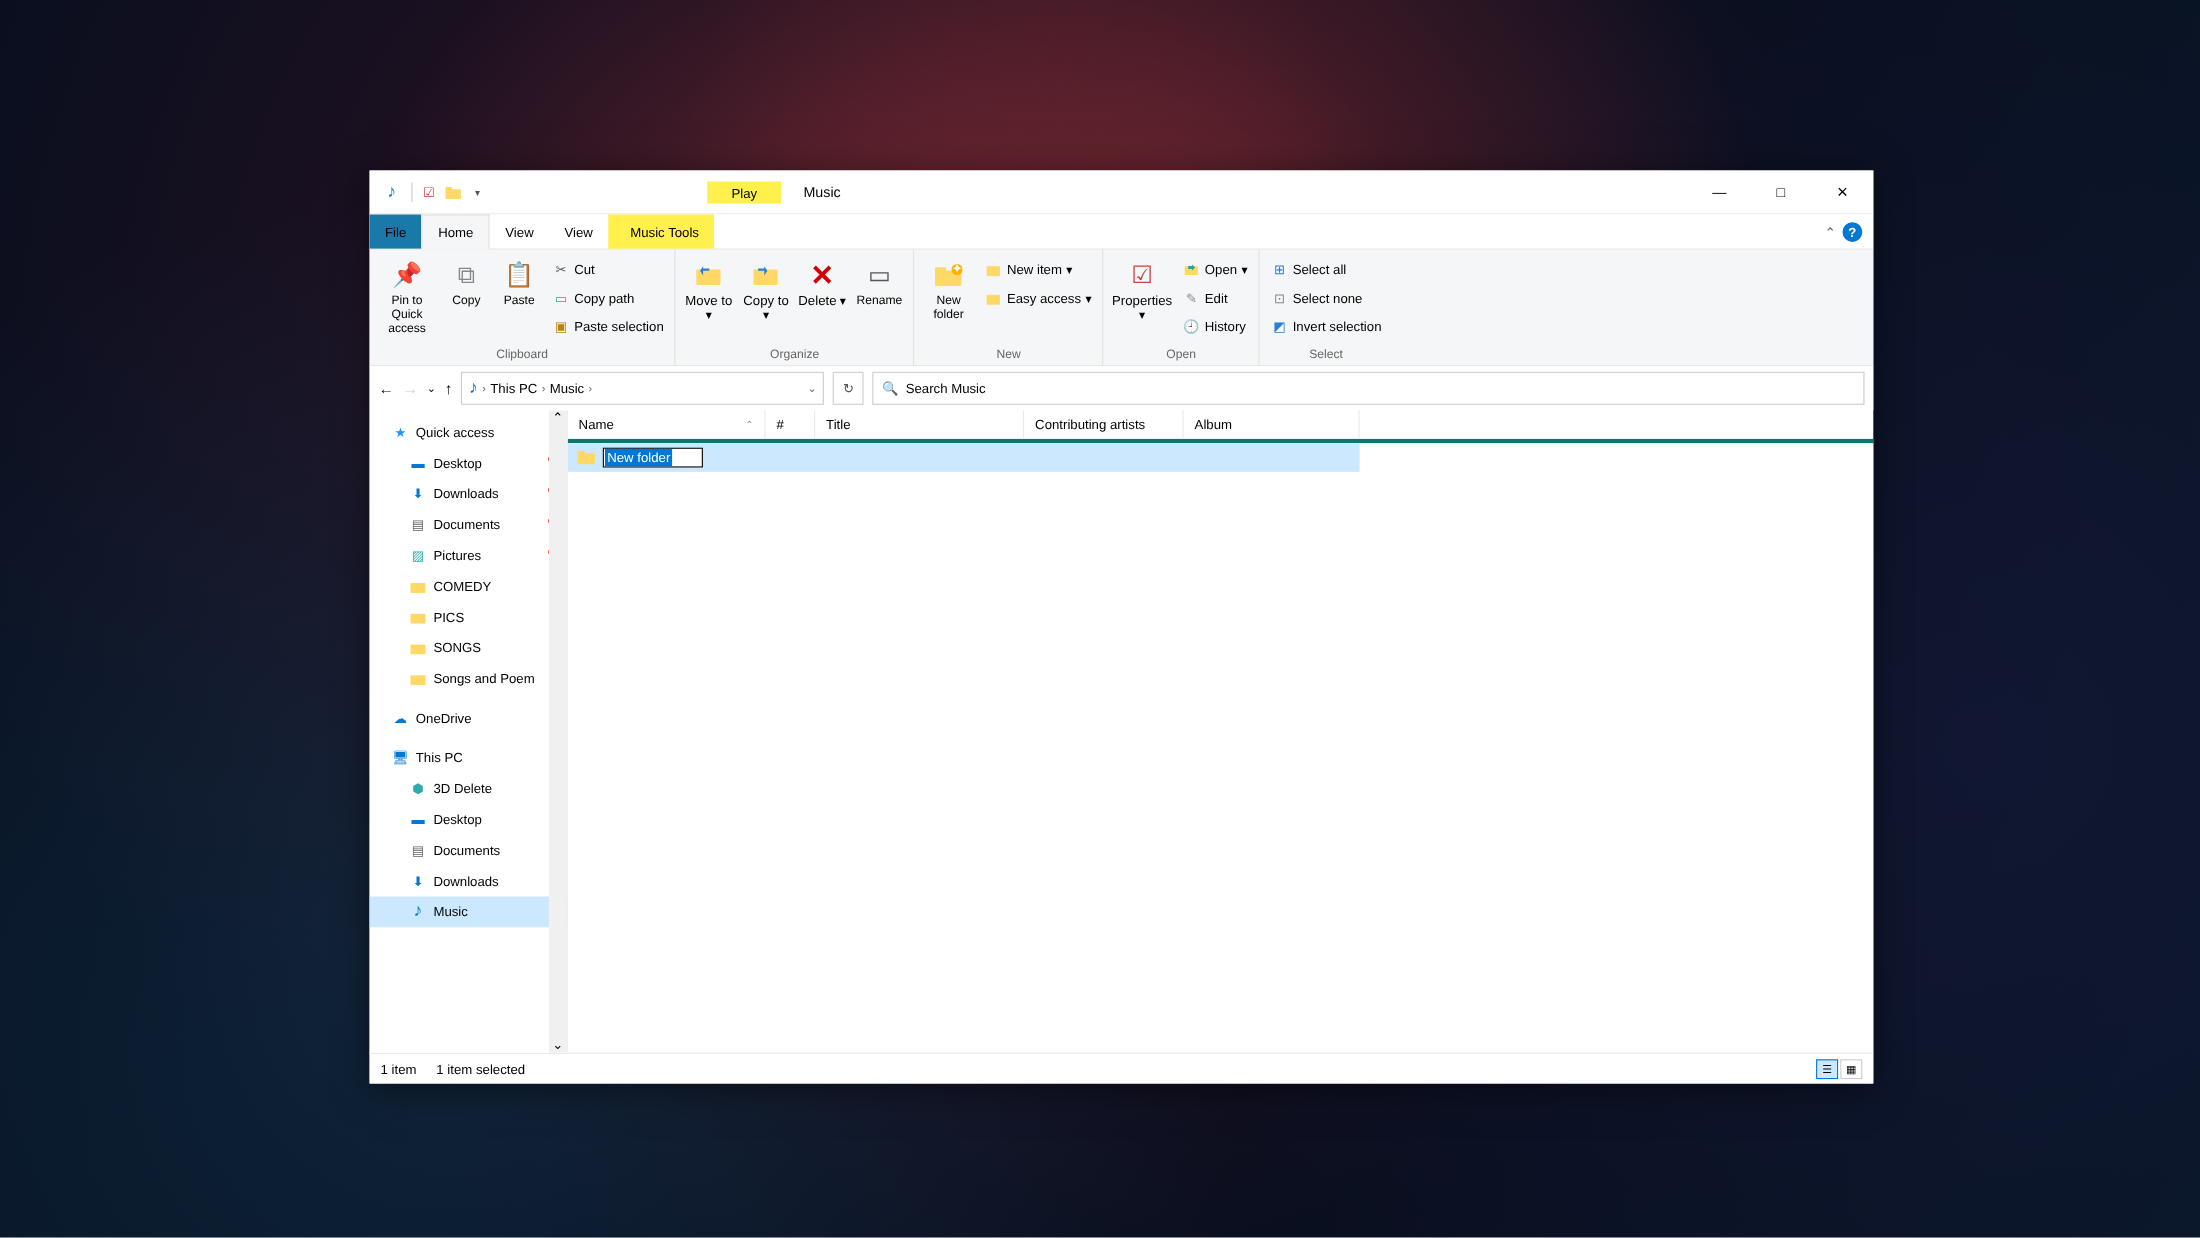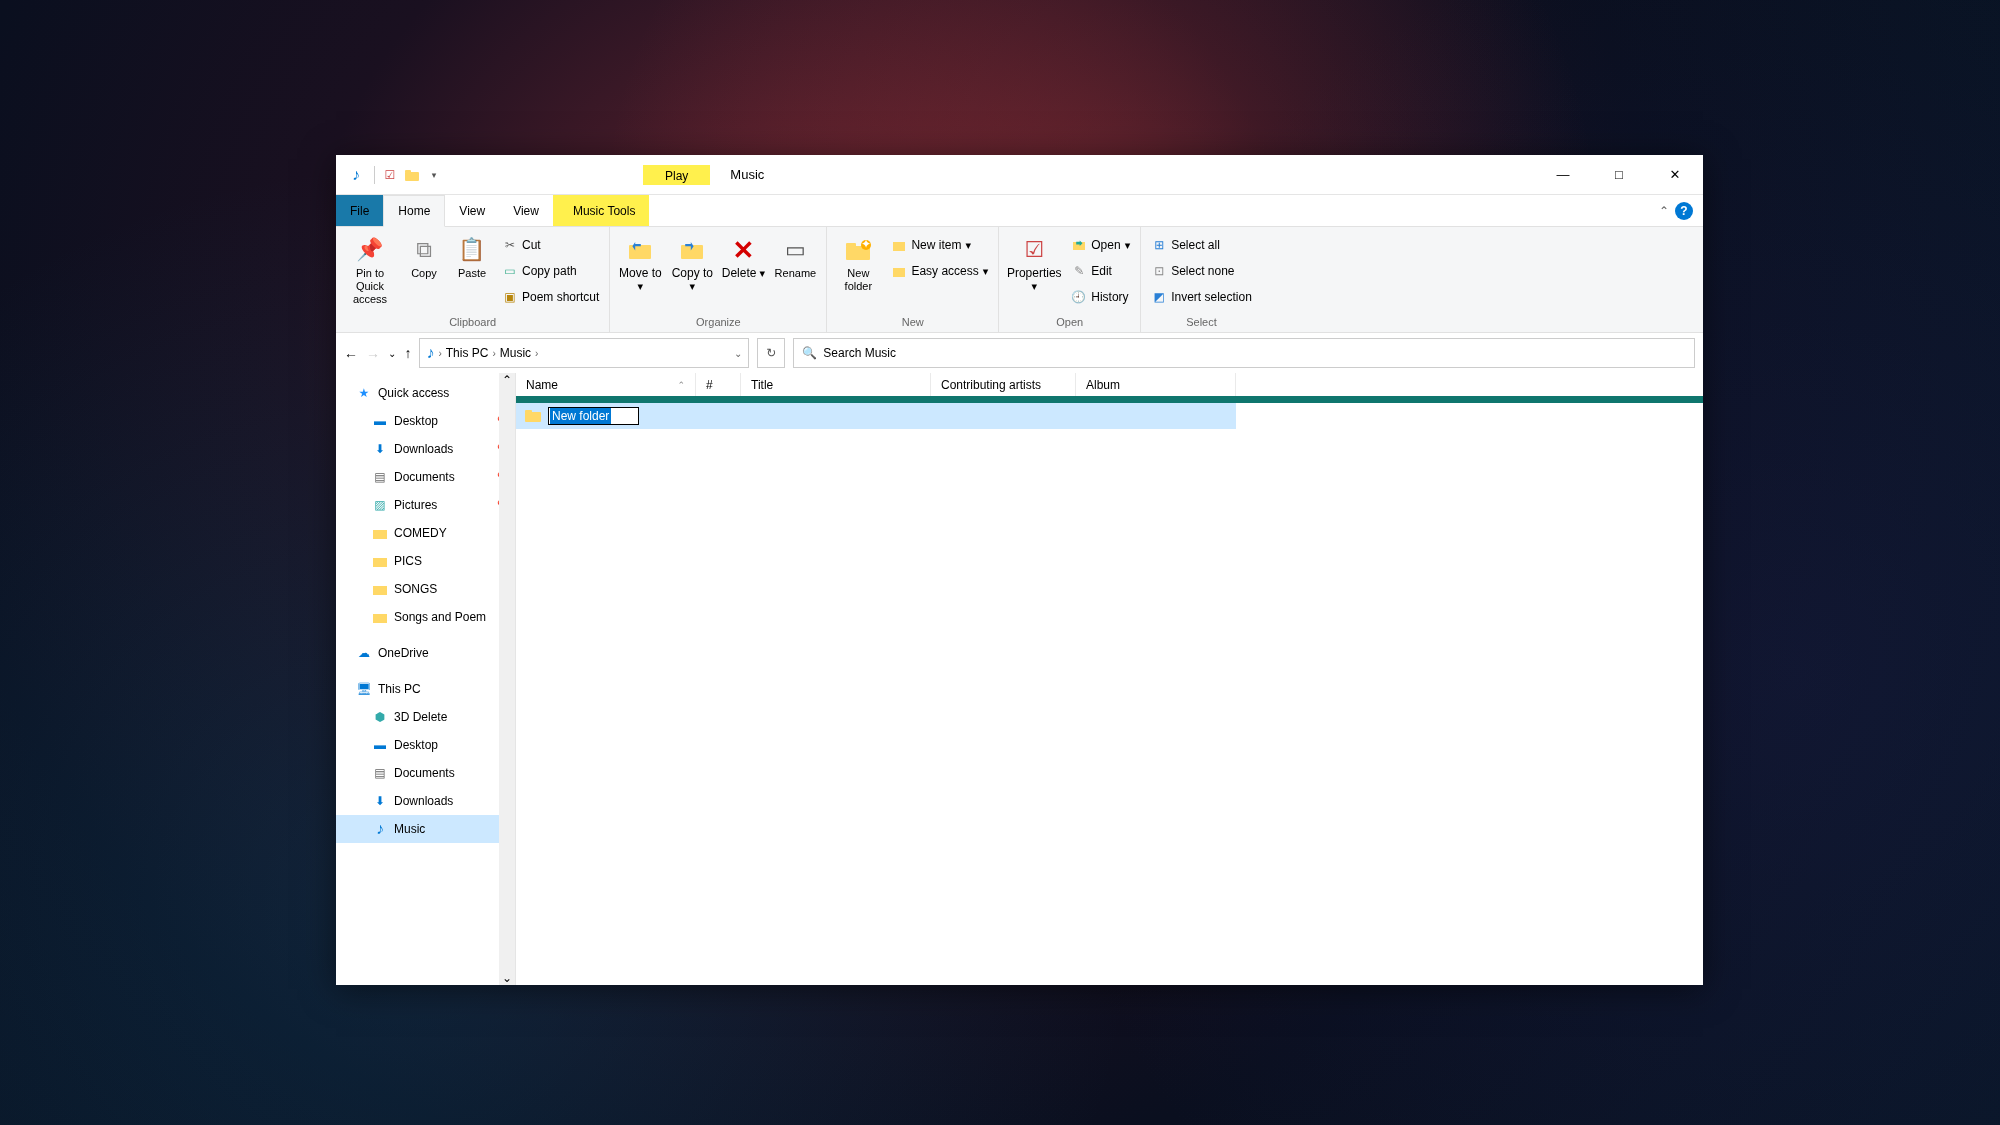--- a/index.html
+++ b/index.html
@@ -44,21 +44,21 @@
 .body{flex:1;display:flex;min-height:0;}
 .navpane{width:180px;border-right:1px solid #e5e5e5;overflow-y:auto;background:#fff;position:relative;}
 .navpane-inner{padding:6px 0;}
 .nav-item{display:flex;align-items:center;gap:6px;height:28px;padding-left:20px;font-size:12px;}
 .nav-item.child{padding-left:36px;}
 .nav-item.selected{background:#cce8ff;}
 .nav-item .pin{margin-left:auto;margin-right:8px;color:#888;font-size:10px;}
 .nav-ico{width:16px;height:16px;display:inline-flex;align-items:center;justify-content:center;}
 .scrollbar-fake{position:absolute;right:0;top:0;width:16px;height:100%;background:#f0f0f0;display:flex;flex-direction:column;align-items:center;justify-content:space-between;font-size:10px;color:#666;}
 .content{flex:1;display:flex;flex-direction:column;}
-.columns{height:30px;display:flex;align-items:center;border-bottom:7px solid #0f766e;font-size:12px;color:#444;}
+.columns{height:30px;display:flex;align-items:center;border-bottom:4px solid #0f766e;font-size:12px;color:#444;}
 .col{padding:0 10px;border-right:1px solid #eaeaea;height:100%;display:flex;align-items:center;gap:4px;}
 .filelist{flex:1;background:#fff;}
 .row{height:26px;display:flex;align-items:center;}
 .row.selected{background:#cce8ff;}
 .row .icon{width:18px;height:18px;margin-left:8px;margin-right:6px;}
 .rename-text{background:#0078d4;color:#fff;padding:1px 2px;}
 .statusbar{height:28px;border-top:1px solid #e5e5e5;display:flex;align-items:center;padding:0 10px;gap:18px;font-size:12px;color:#333;background:#fff;}
 .statusbar .views{margin-left:auto;display:flex;gap:2px;}
 .statusbar .views span{width:20px;height:18px;border:1px solid #ccc;display:flex;align-items:center;justify-content:center;font-size:10px;}
 .statusbar .views span.active{background:#cce8ff;border-color:#0078d4;}
@@ -125,21 +125,21 @@
           <div class="rbtn-sm">
               <span class="ico" style="color:#555">✂</span>
               <span>Cut</span>
             </div>
           <div class="rbtn-sm">
               <span class="ico" style="color:#3a8">▭</span>
               <span>Copy path</span>
             </div>
           <div class="rbtn-sm">
               <span class="ico" style="color:#b8860b">▣</span>
-              <span>Poem shortcut</span>
+              <span>Paste selection</span>
             </div>
         </div>
       </div>
       <div class="rgroup-label">Clipboard</div>
     </div>
 
     <div class="rgroup">
       <div class="rgroup-content">
         <div class="rbtn-big" style="width:48px">
             <span class="ico">
@@ -384,14 +384,22 @@
                 <rect class="folder-ico" x="1" y="5" width="16" height="10" rx="1"></rect>
                 <rect class="folder-ico" x="1" y="3" width="7" height="3" rx="1"></rect>
               </svg>
             </span>
           <span style="border:1px solid #000;background:#fff;padding:1px;display:inline-block"><span class="rename-text">New folder</span><span style="display:inline-block;width:26px"></span></span>
         </div>
       </div>
     </div>
   </div>
 
+  <div class="statusbar">
+    <span>1 item</span>
+    <span>1 item selected</span>
+    <div class="views">
+      <span class="active">☰</span>
+      <span>▦</span>
+    </div>
+  </div>
 
 </div>
 
 </body></html>

